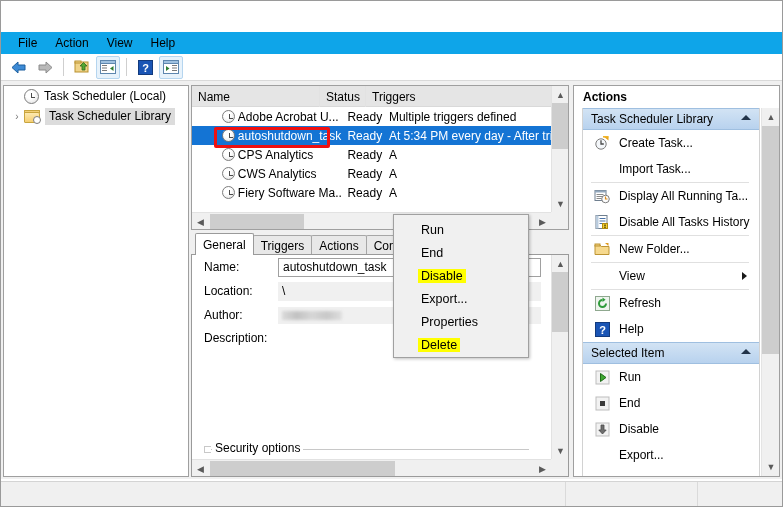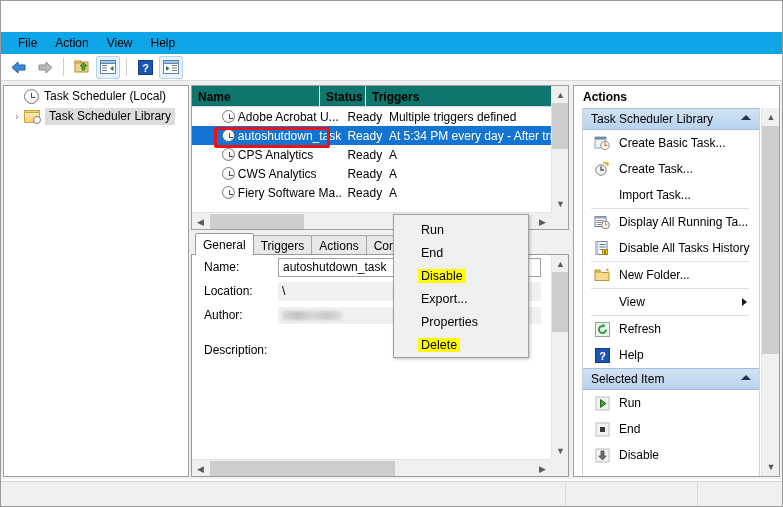--- a/index.html
+++ b/index.html
@@ -134,21 +134,21 @@
   }
 
   
   .list-box {
     position: absolute; left: 0; top: 0; width: 378px; height: 145px;
     background: #ffffff; border: 1px solid #9f9f9f;
     overflow: hidden;
   }
   .list-head {
     display: flex; height: 21px;
-    border-bottom: 1px solid #d9d9d9; background: #0f766e; font-weight: bold;
+    border-bottom: 1px solid #d9d9d9; background: #e5e5e5;
   }
   .lh-cell {
     display: flex; align-items: center; padding-left: 6px;
     font-size: 12px; border-right: 1px solid #e2e2e2;
     height: 21px; overflow:hidden; white-space:nowrap;
   }
   .lh-name { width: 128px; }
   .lh-status { width: 46px; }
   .lh-trig { width: 185px; border-right: none; }
   .list-rows { position: relative; }
@@ -250,21 +250,21 @@
   .blurred {
     flex: 1; margin-right: 10px; height: 17px;
     background: #f0f0f0; display:flex; align-items:center;
   }
   .blur-bar {
     width: 60px; height: 9px; margin-left: 4px;
     background: linear-gradient(90deg,#d8d8d8,#bdbdbd,#d4d4d4,#c4c4c4,#dddddd);
     filter: blur(1.6px); opacity: .9;
   }
   .desc-row {
-    display: flex; padding-left: 12px; margin-top: 14px;
+    display: flex; padding-left: 12px; margin-top: 2px;
   }
   .desc-label { width: 74px; font-size: 12px; padding-top: 2px; }
   .desc-box {
     flex: 1; margin-right: 10px; height: 118px;
     background: #efefef; border: 1px solid #a0a0a0;
     position: relative;
   }
   .watermark {
     position: absolute; left: 50%; top: 32px; transform: translateX(-50%);
     font-size: 14px; color: #b5b5b5; white-space: nowrap;
@@ -557,20 +557,25 @@
               <span class="flabel">Author:</span>
               <span class="blurred">
                   <span class="blur-bar"></span>
                 </span>
             </div>
 
             <div class="desc-row">
               <span class="desc-label">Description:</span>
             </div>
 
+            <div class="group-sec">
+              <span class="gline"></span>
+              <span class="gbox"></span>
+              <span class="gtitle">Security options</span>
+            </div>
           </div>
 
           <div class="vscroll">
             <div class="arrow-up">▲</div>
             <div class="thumb" style="height:60px"></div>
             <div class="arrow-dn">▼</div>
           </div>
           <div class="hscroll">
             <div class="arrow-l">◀</div>
             <div class="thumb" style="width:185px"></div>
@@ -585,31 +590,20 @@
     <div class="actions-pane">
       <div class="actions-title">Actions</div>
       <div class="actions-scrollwrap">
         <div class="act-list">
 
           <div class="act-header">
             <span>Task Scheduler Library</span>
             <span class="chev"></span>
           </div>
 
-          <div class="act-item">
-            <span class="ai-ico">
-              <svg width="16" height="16" viewBox="0 0 16 16">
-                <rect x="1" y="2" width="11" height="11" fill="#eef3f8" stroke="#8fa4b8"></rect>
-                <rect x="1" y="2" width="11" height="2.5" fill="#6f8aa6"></rect>
-                <circle cx="11" cy="10.5" r="4.2" fill="#fdfdfd" stroke="#8a8a8a"></circle>
-                <path d="M11 7.5 L11 10.5 L13.2 10.5" stroke="#d98b1e" stroke-width="1.4" fill="none"></path>
-              </svg>
-            </span>
-            <span class="ai-label">Create Basic Task...</span>
-          </div>
 
           <div class="act-item">
             <span class="ai-ico">
               <svg width="16" height="16" viewBox="0 0 16 16">
                 <circle cx="7" cy="9" r="5.2" fill="#f4f7fa" stroke="#7d7d7d"></circle>
                 <path d="M7 5.2 L7 9 L9.8 9" stroke="#4a4a4a" stroke-width="1.3" fill="none"></path>
                 <path d="M9.5 1.5 L14.5 1.5 L14.5 5.5 Z" fill="#e8a317"></path>
                 <rect x="9" y="1" width="5.5" height="1.6" fill="#f0b429"></rect>
               </svg>
             </span>

